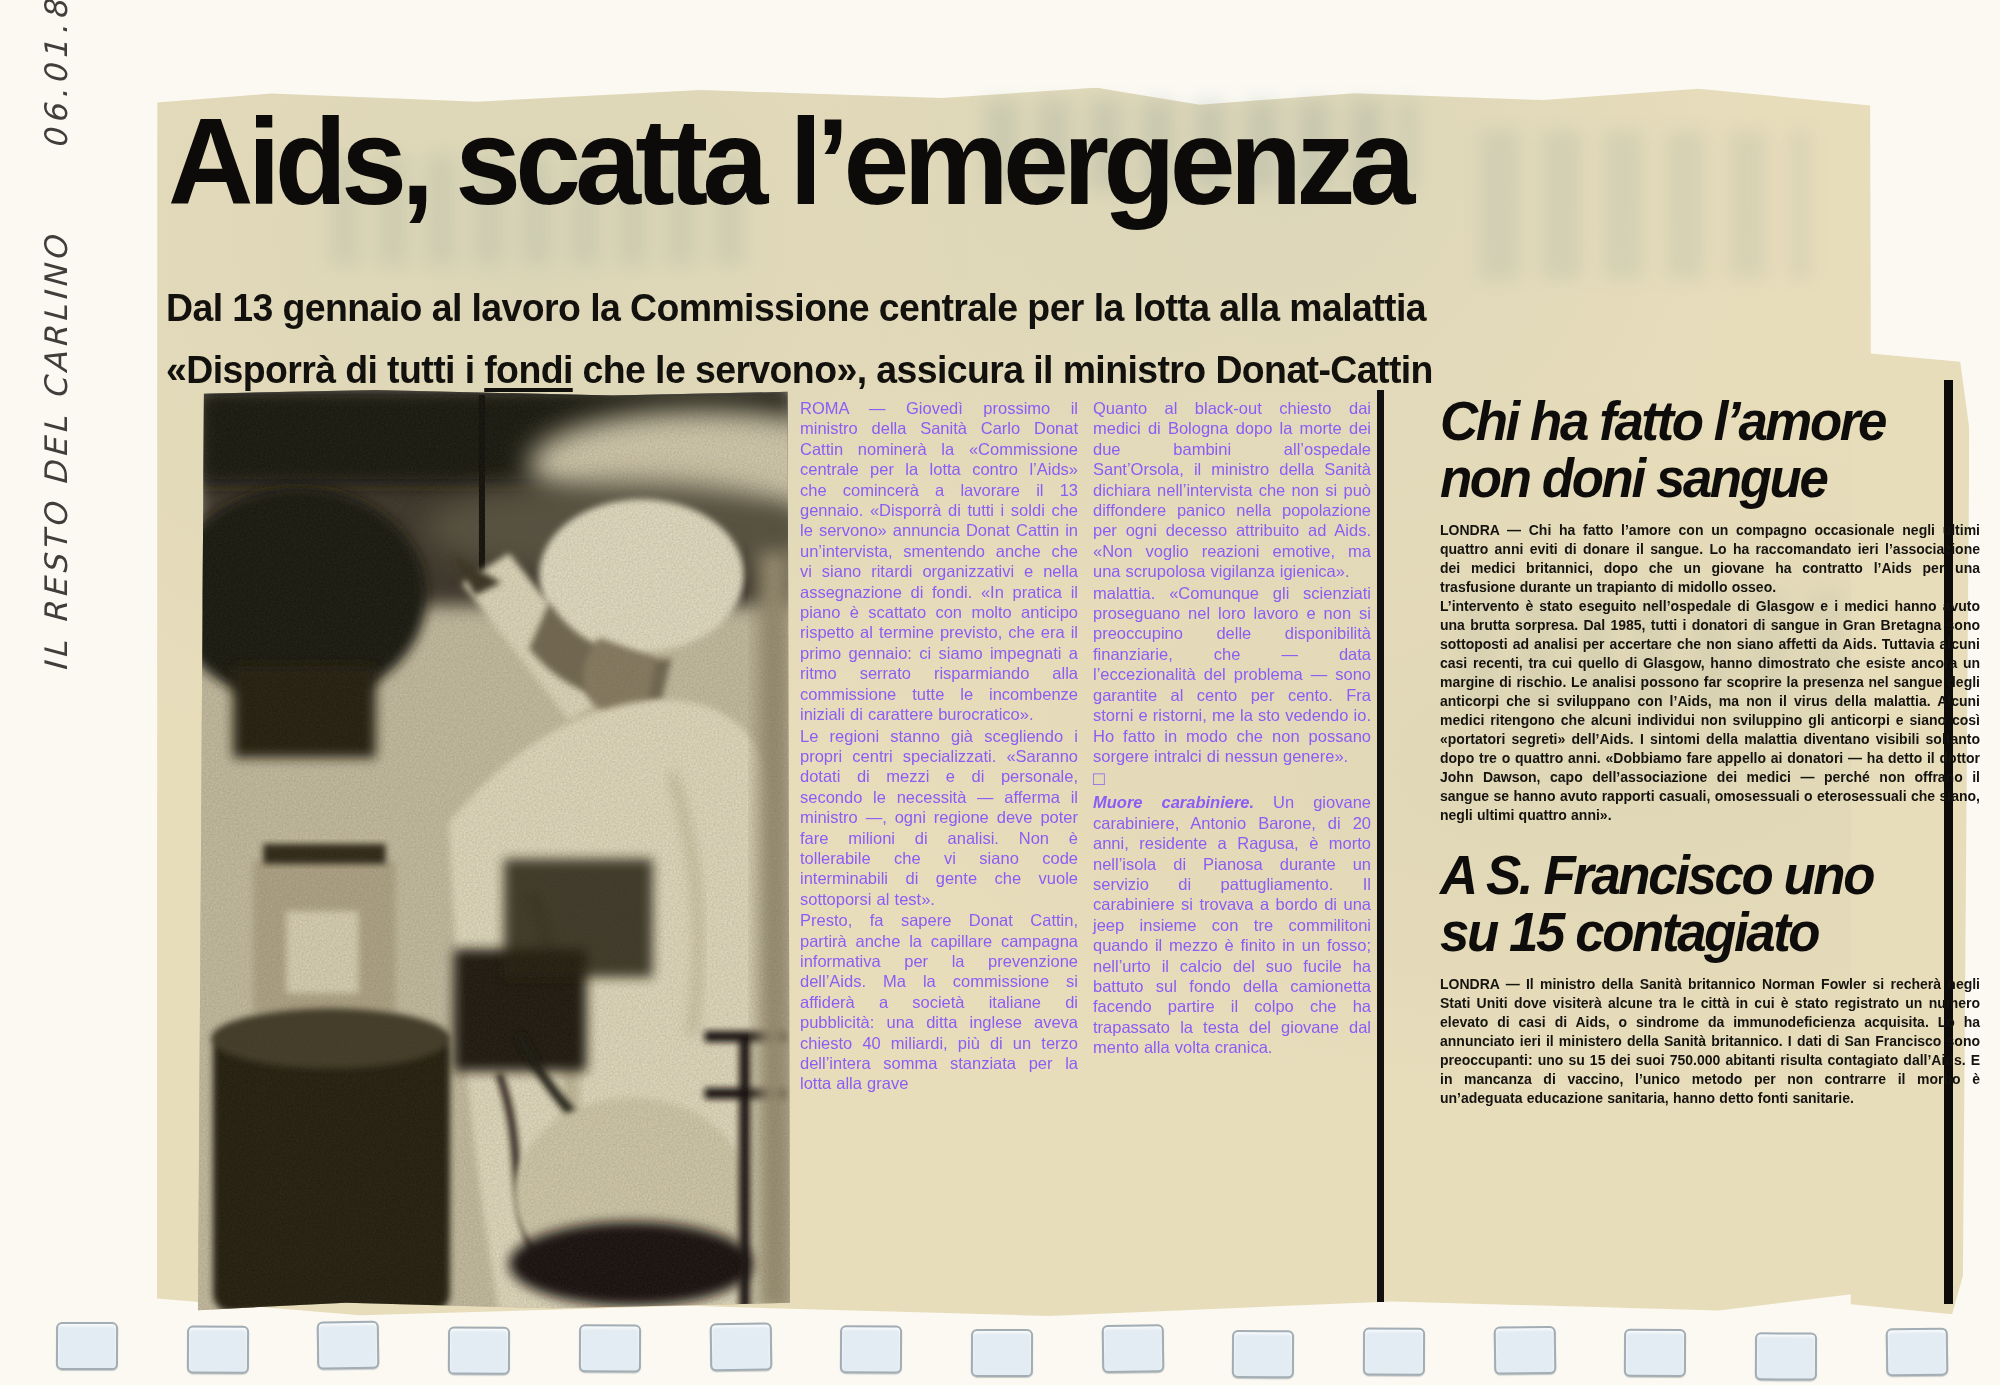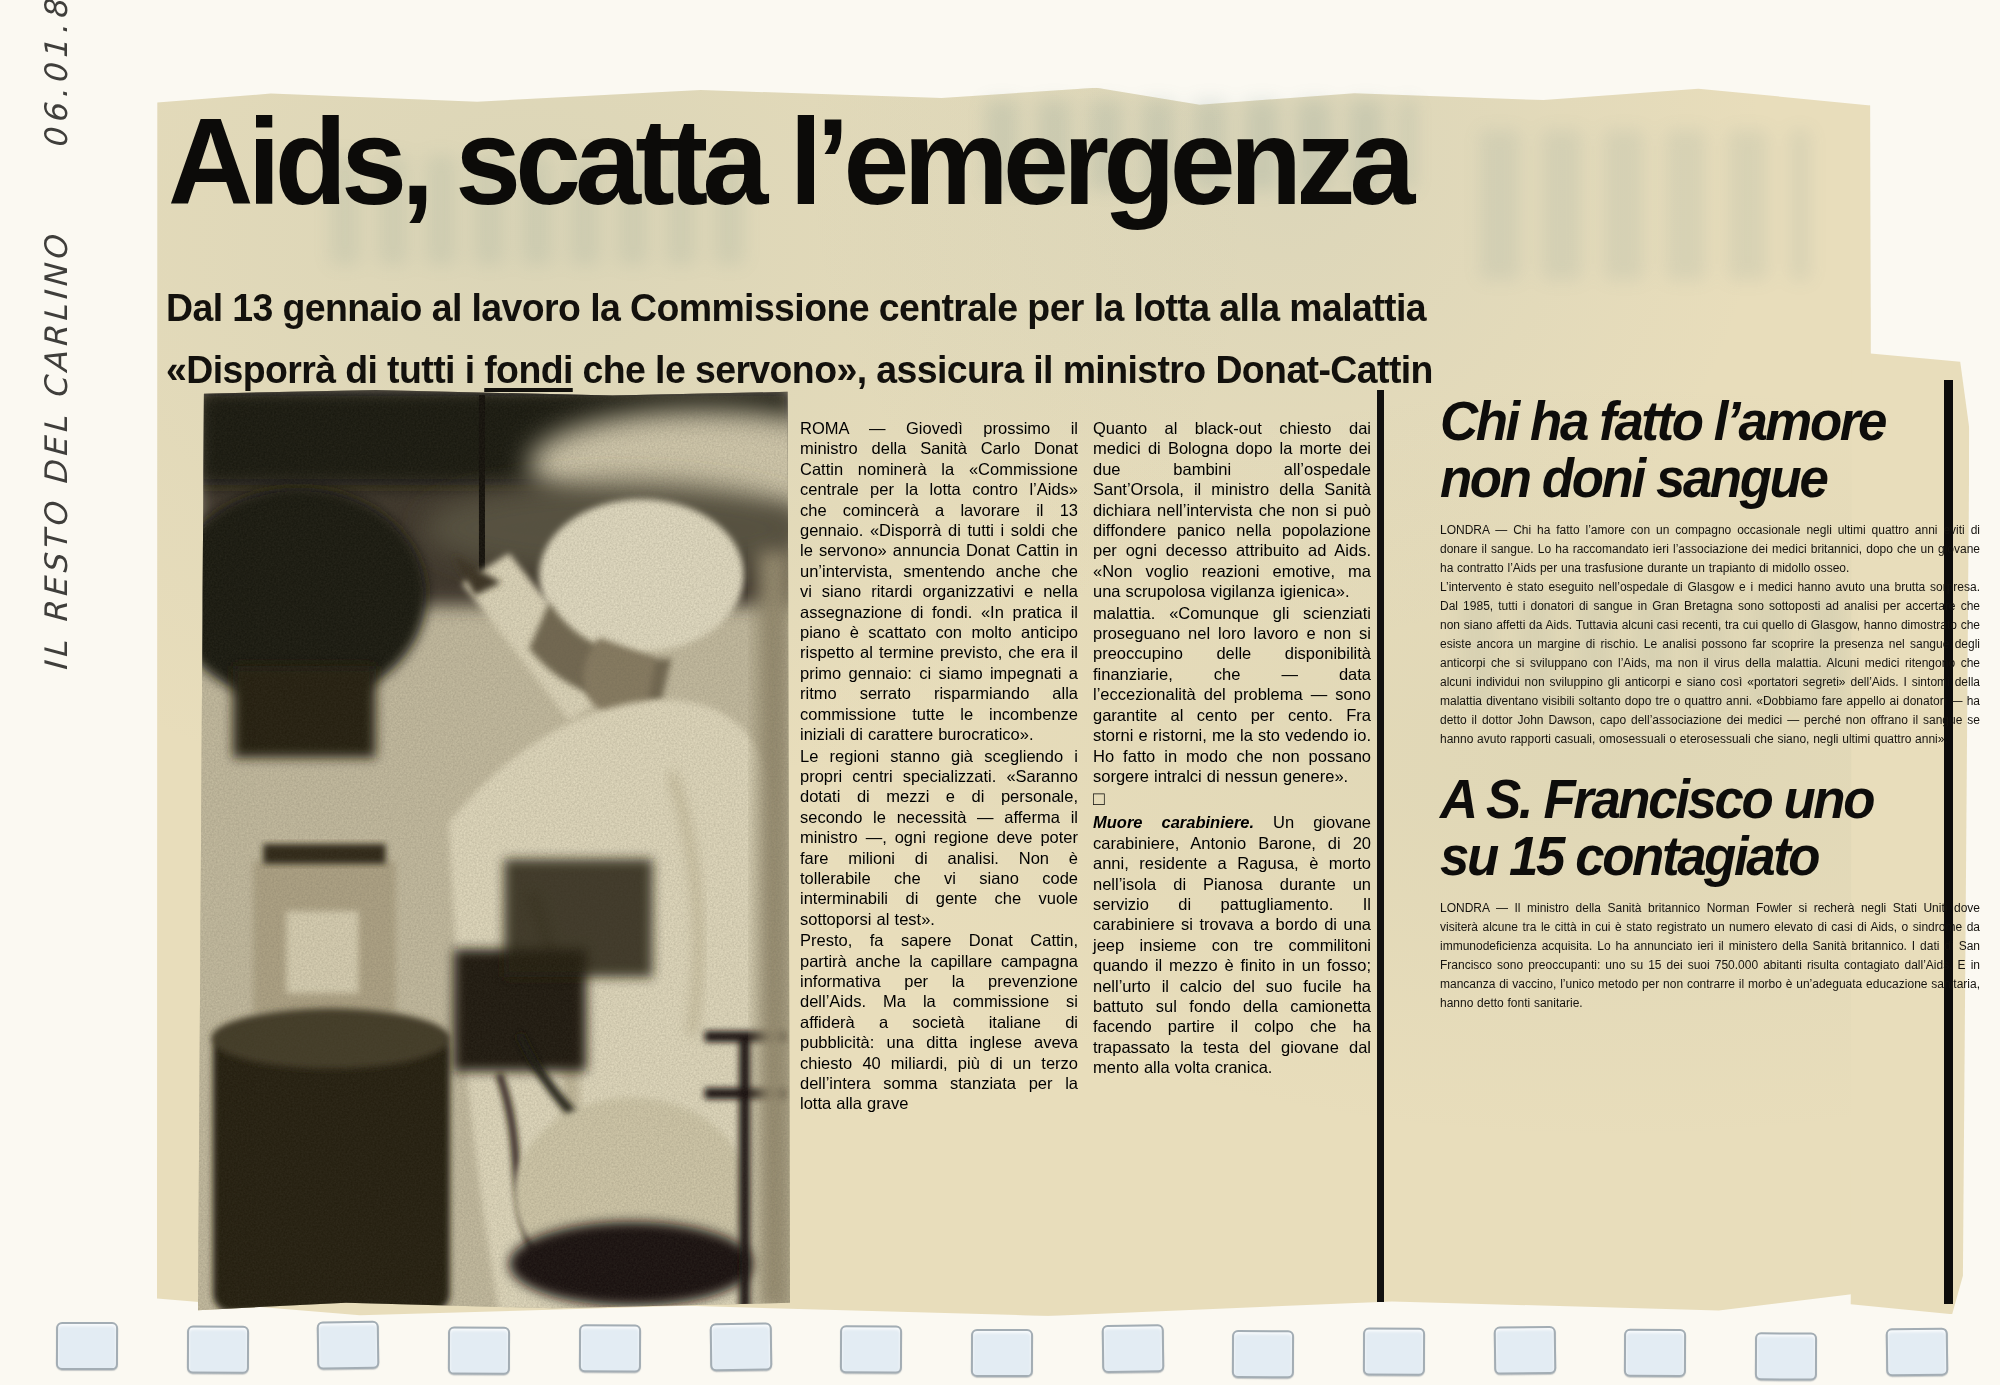--- a/index.html
+++ b/index.html
@@ -64,42 +64,42 @@
   
   .photo{
     position:absolute;left:198px;top:390px;width:592px;height:922px;
     clip-path:polygon(1% .4%,30% 0%,70% .6%,99.6% .2%,100% 99%,60% 99.6%,25% 99%,0% 99.8%);
     background:#c9c0a4;
   }
   .photo svg{display:block;width:100%;height:100%;}
 
   
   .bodycol{
-    position:absolute;top:418px;width:278px;
-    font-size:16.5px;line-height:20.4px;text-align:justify;color:#000000;
+    position:absolute;top:398px;width:278px;
+    font-size:16.5px;line-height:20.4px;text-align:justify;color:#8b5cf6;
     word-spacing:.5px;
   }
   .bodycol p{margin:0 0 1px 0;}
   .col1{left:800px;}
   .col2{left:1093px;}
   .boxglyph{font-size:19px;line-height:24px;margin:1px 0;}
   .brieflead{font-weight:bold;font-style:italic;}
 
   .vrule-mid{position:absolute;left:1377px;top:390px;width:7px;height:912px;background:#121110;}
   .vrule-right{position:absolute;left:1944px;top:380px;width:9px;height:924px;background:#0d0c0b;}
 
   
   .side{position:absolute;left:1440px;top:393px;width:540px;color:#15130f;}
   .side-title{
     font-size:55px;font-weight:bold;font-style:italic;
     letter-spacing:-2.5px;line-height:57px;color:#0e0d0b;
     transform:scaleX(.96);transform-origin:left;margin:0 0 14px 0;
   }
   .side-body{
-    font-size:12px;font-weight:normal;line-height:19px;text-align:justify;
+    font-size:14px;font-weight:bold;line-height:19px;text-align:justify;
     word-spacing:.4px;margin:0 0 14px 0;
   }
   .side-body p{margin:0;}
   .side-title.t2{margin-top:22px;}
 
   
   .holes{
     position:absolute;left:56px;top:1326px;width:1892px;
     display:flex;justify-content:space-between;transform:rotate(.25deg);
   }

